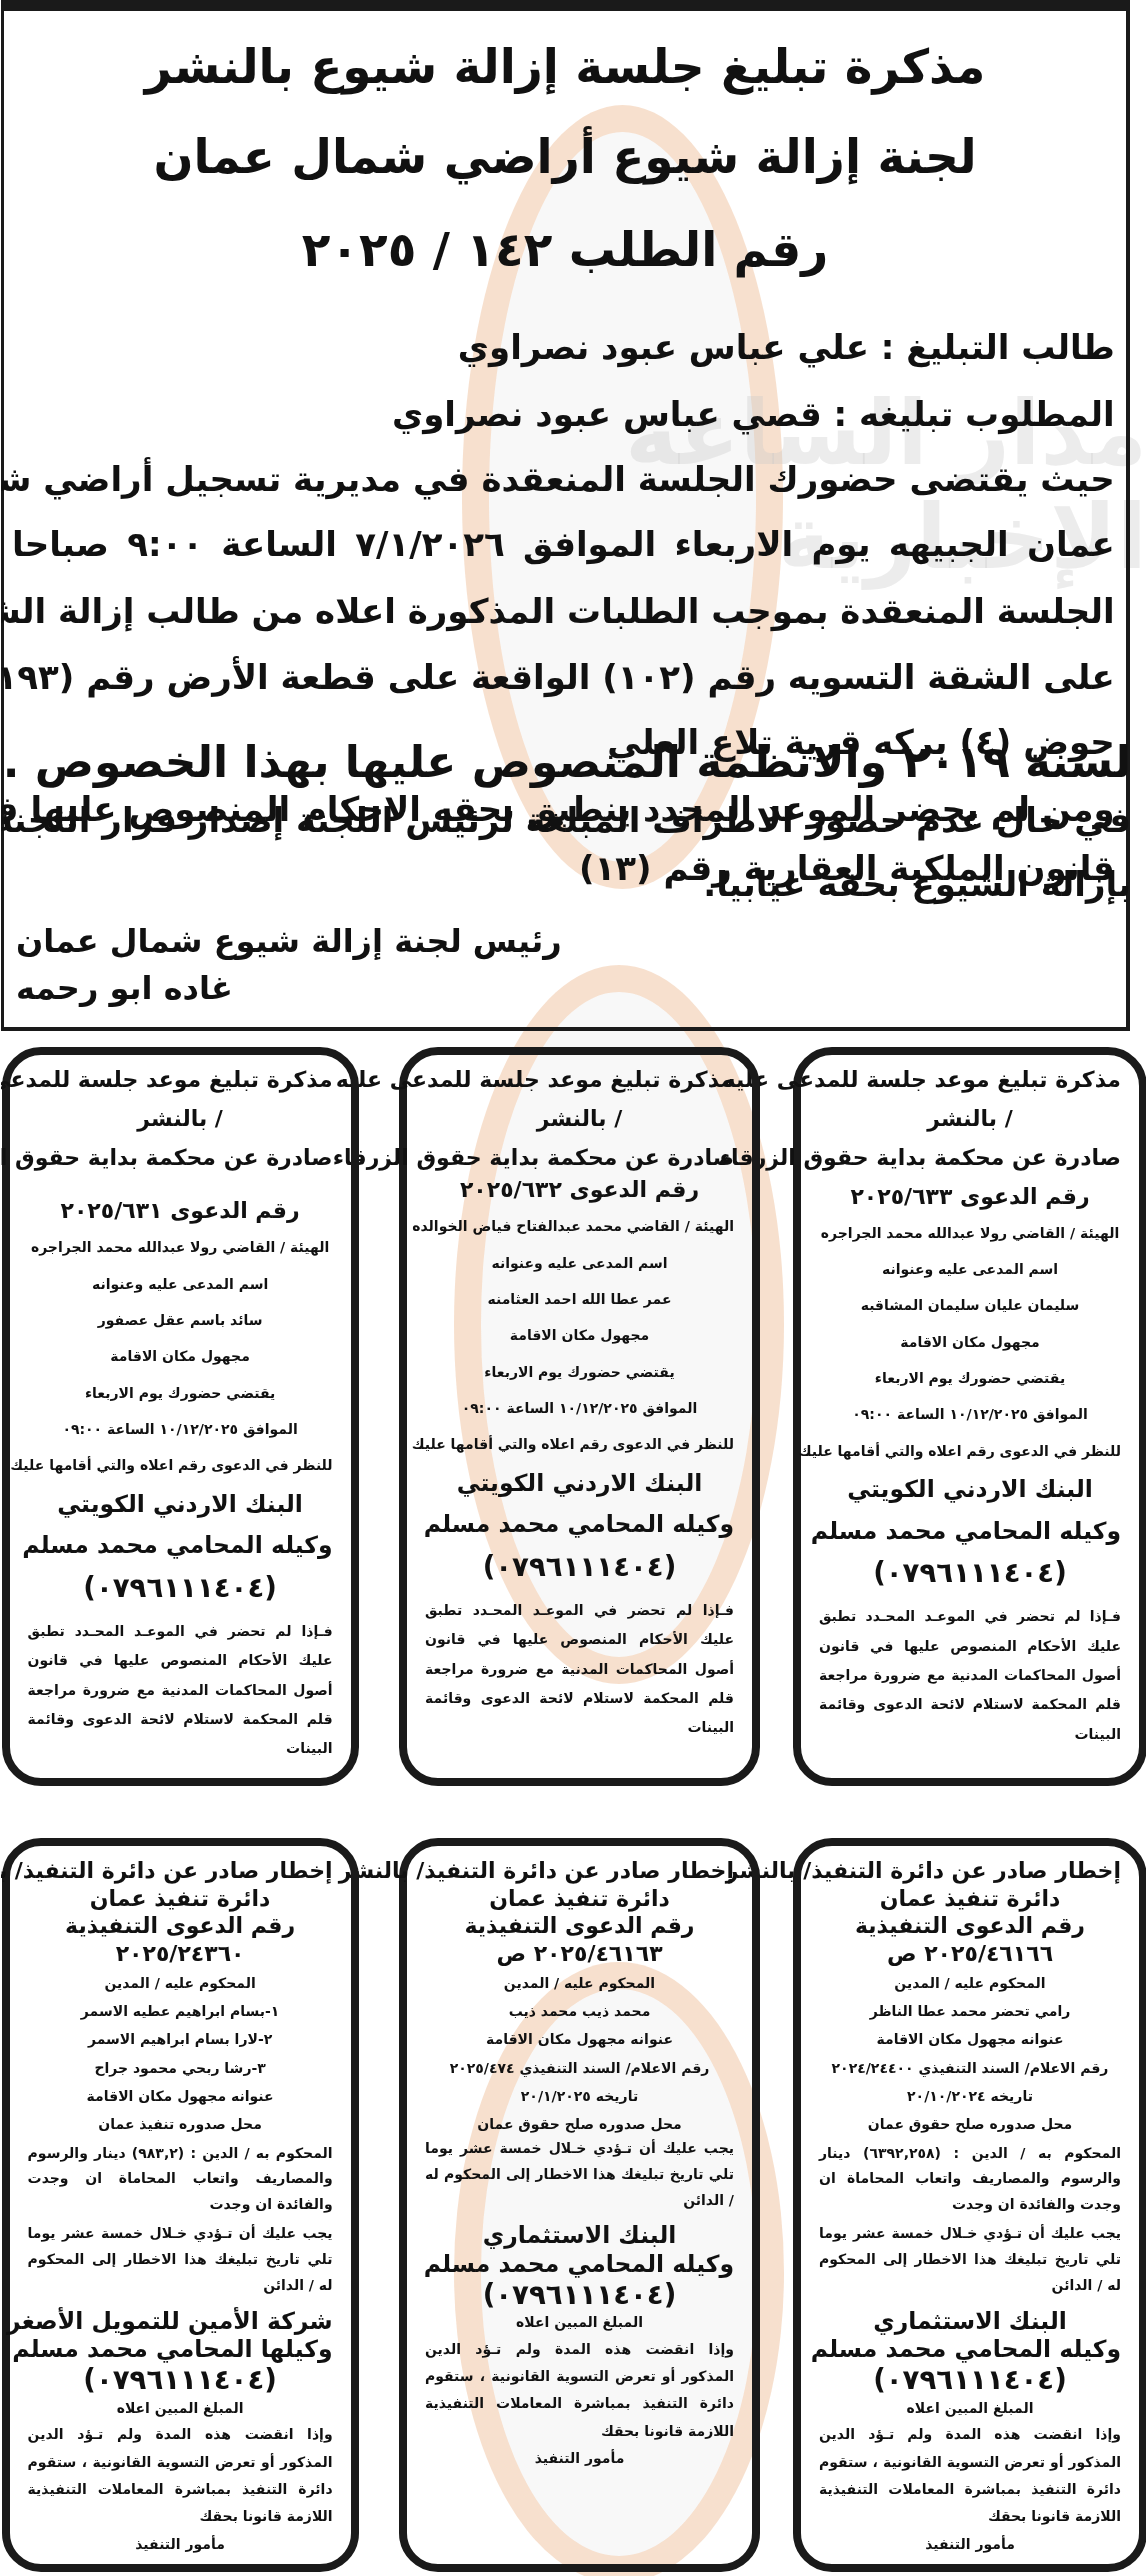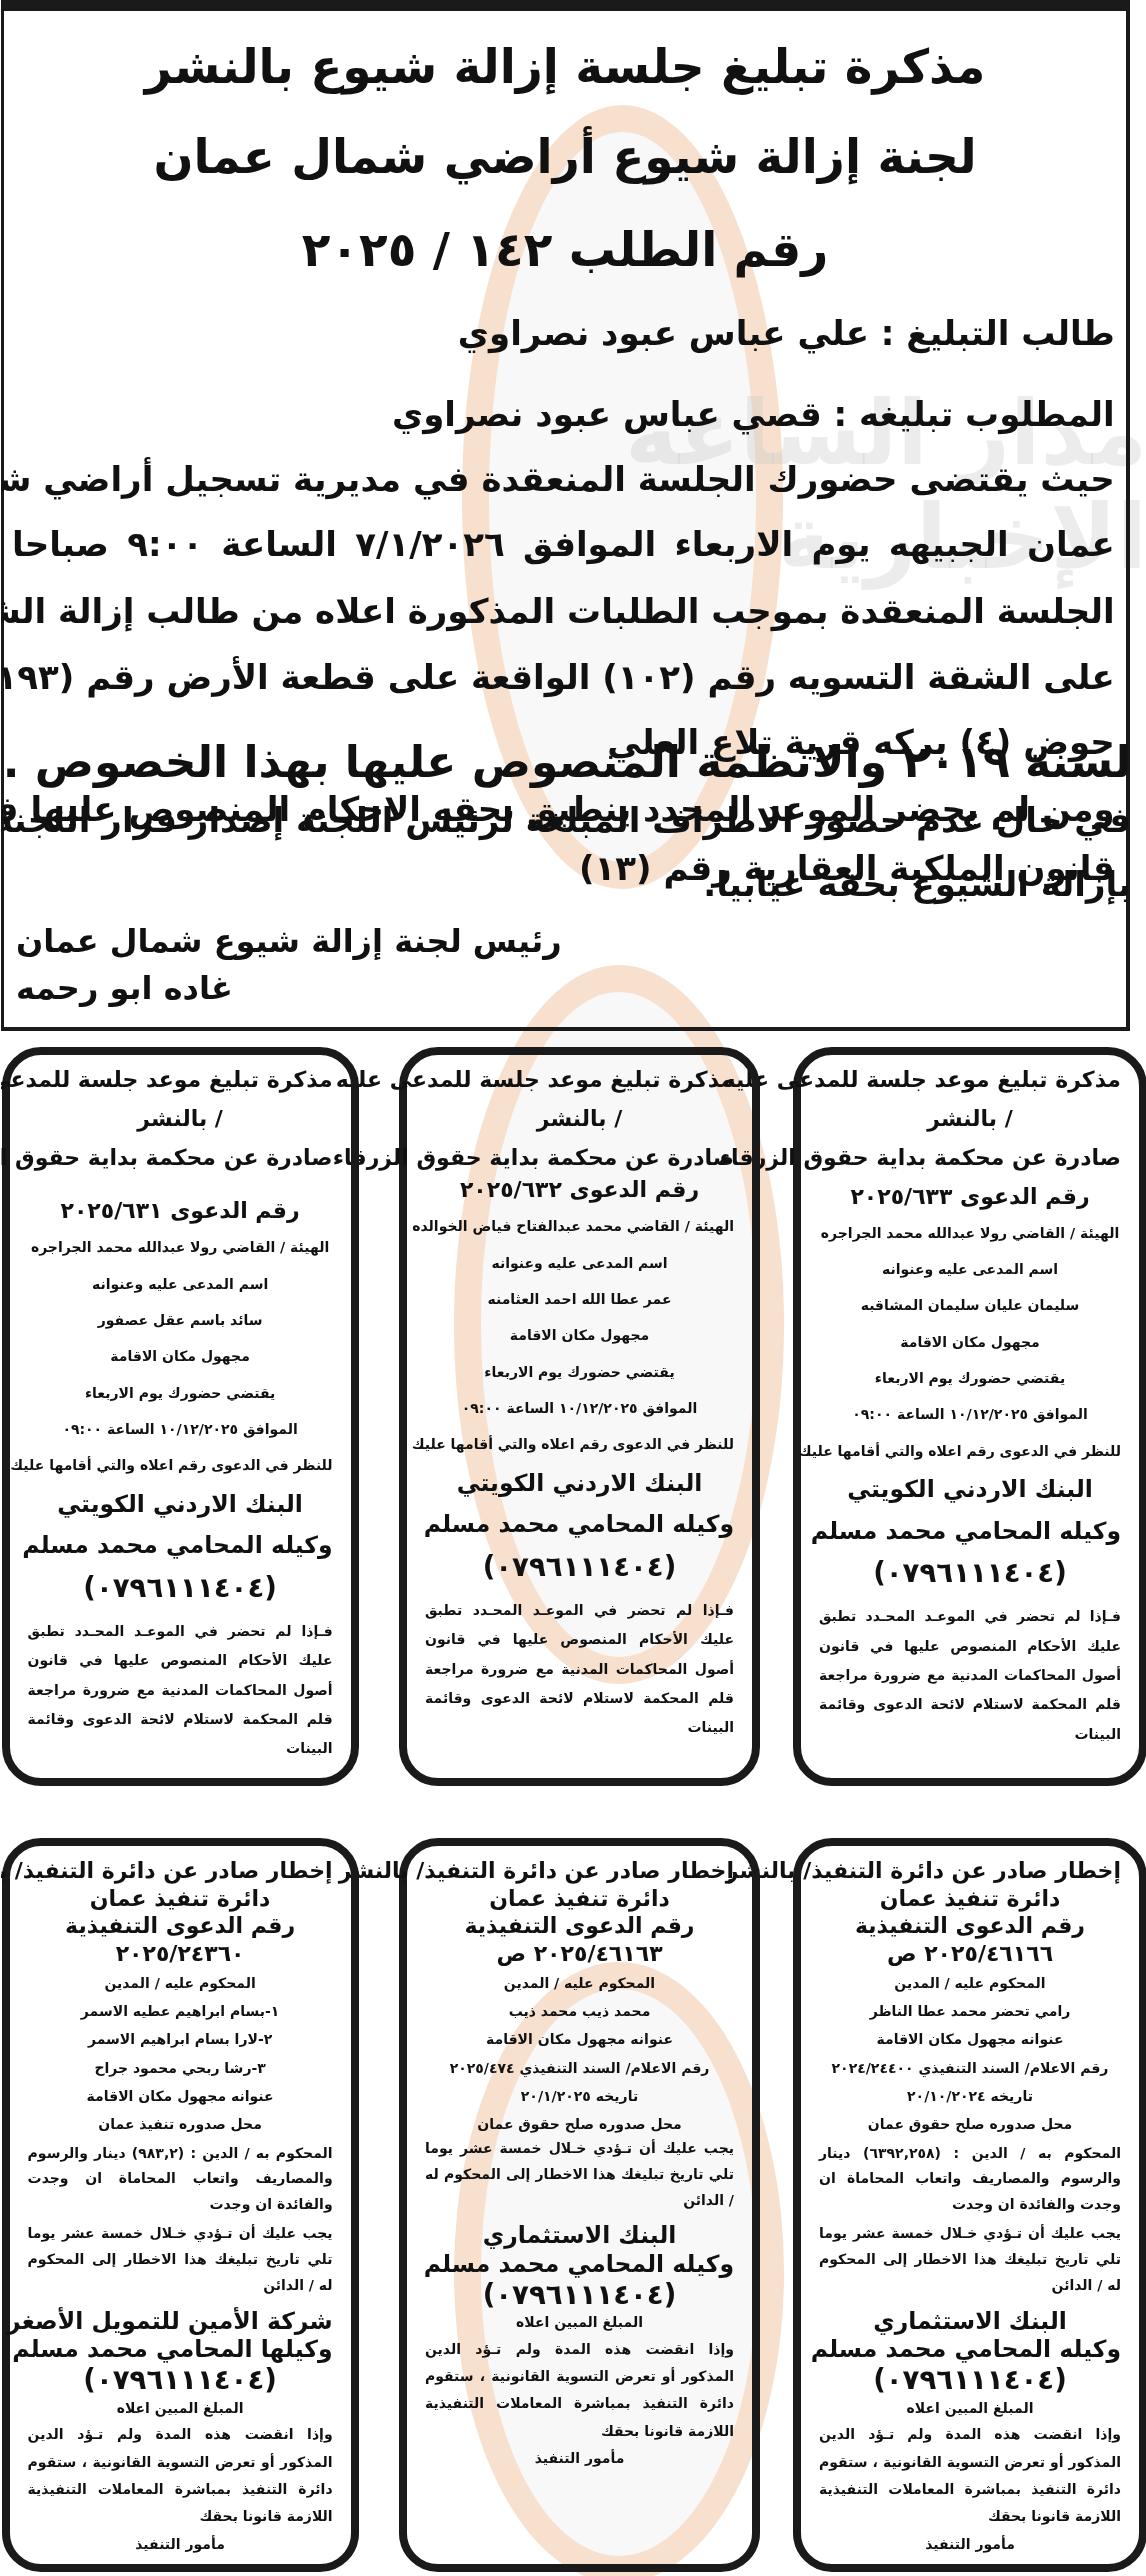--- a/index.html
+++ b/index.html
@@ -32,21 +32,21 @@
 <div class="wm wm-ring" style="left:462px; top:105px; width:267px; height:730px;"></div>
 <div class="wm wm-ring" style="left:454px; top:965px; width:276px; height:665px;"></div>
 <div class="wm wm-ring" style="left:454px; top:1962px; width:276px; height:567px;"></div>
 <div class="wm wm-text" style="left:340px; top:381px; font-size:89px;">مدار الساعة الإخبارية</div>
 
 <section class="main-notice">
   <div class="mn-title mn-t1">مذكرة تبليغ جلسة إزالة شيوع بالنشر</div>
   <div class="mn-title mn-t2">لجنة إزالة شيوع أراضي شمال عمان</div>
   <div class="mn-title mn-t3">رقم الطلب ١٤٢ / ٢٠٢٥</div>
 
-  <div class="mn-line" style="top:304px;">طالب التبليغ :  علي عباس عبود نصراوي</div>
+  <div class="mn-line" style="top:318px;">طالب التبليغ :  علي عباس عبود نصراوي</div>
   <div class="mn-line" style="top:385px;">المطلوب تبليغه :  قصي عباس عبود نصراوي</div>
 
   <div class="mn-line mn-justify" style="top:450px;">حيث يقتضى حضورك الجلسة المنعقدة في مديرية تسجيل أراضي شمال</div>
   <div class="mn-line mn-justify" style="top:515px;">عمان الجبيهه يوم الاربعاء الموافق ٧/١/٢٠٢٦ الساعة ٩:٠٠ صباحا</div>
   <div class="mn-line mn-justify" style="top:582px;">الجلسة المنعقدة بموجب الطلبات المذكورة اعلاه من طالب إزالة الشيوع</div>
   <div class="mn-line mn-justify" style="top:648px;">على الشقة التسويه رقم (١٠٢) الواقعة على قطعة الأرض رقم (١١٩٣)</div>
   <div class="mn-line" style="top:713px;">حوض (٤) بركه قرية تلاع العلي</div>
   <div class="mn-line mn-justify" style="top:780px;">ومن لم يحضر الموعد المحدد ينطبق بحقه الاحكام المنصوص عليها في</div>
 
   <div class="mn-line" style="top:839px;">قانون الملكية العقارية رقم (١٣)</div>

